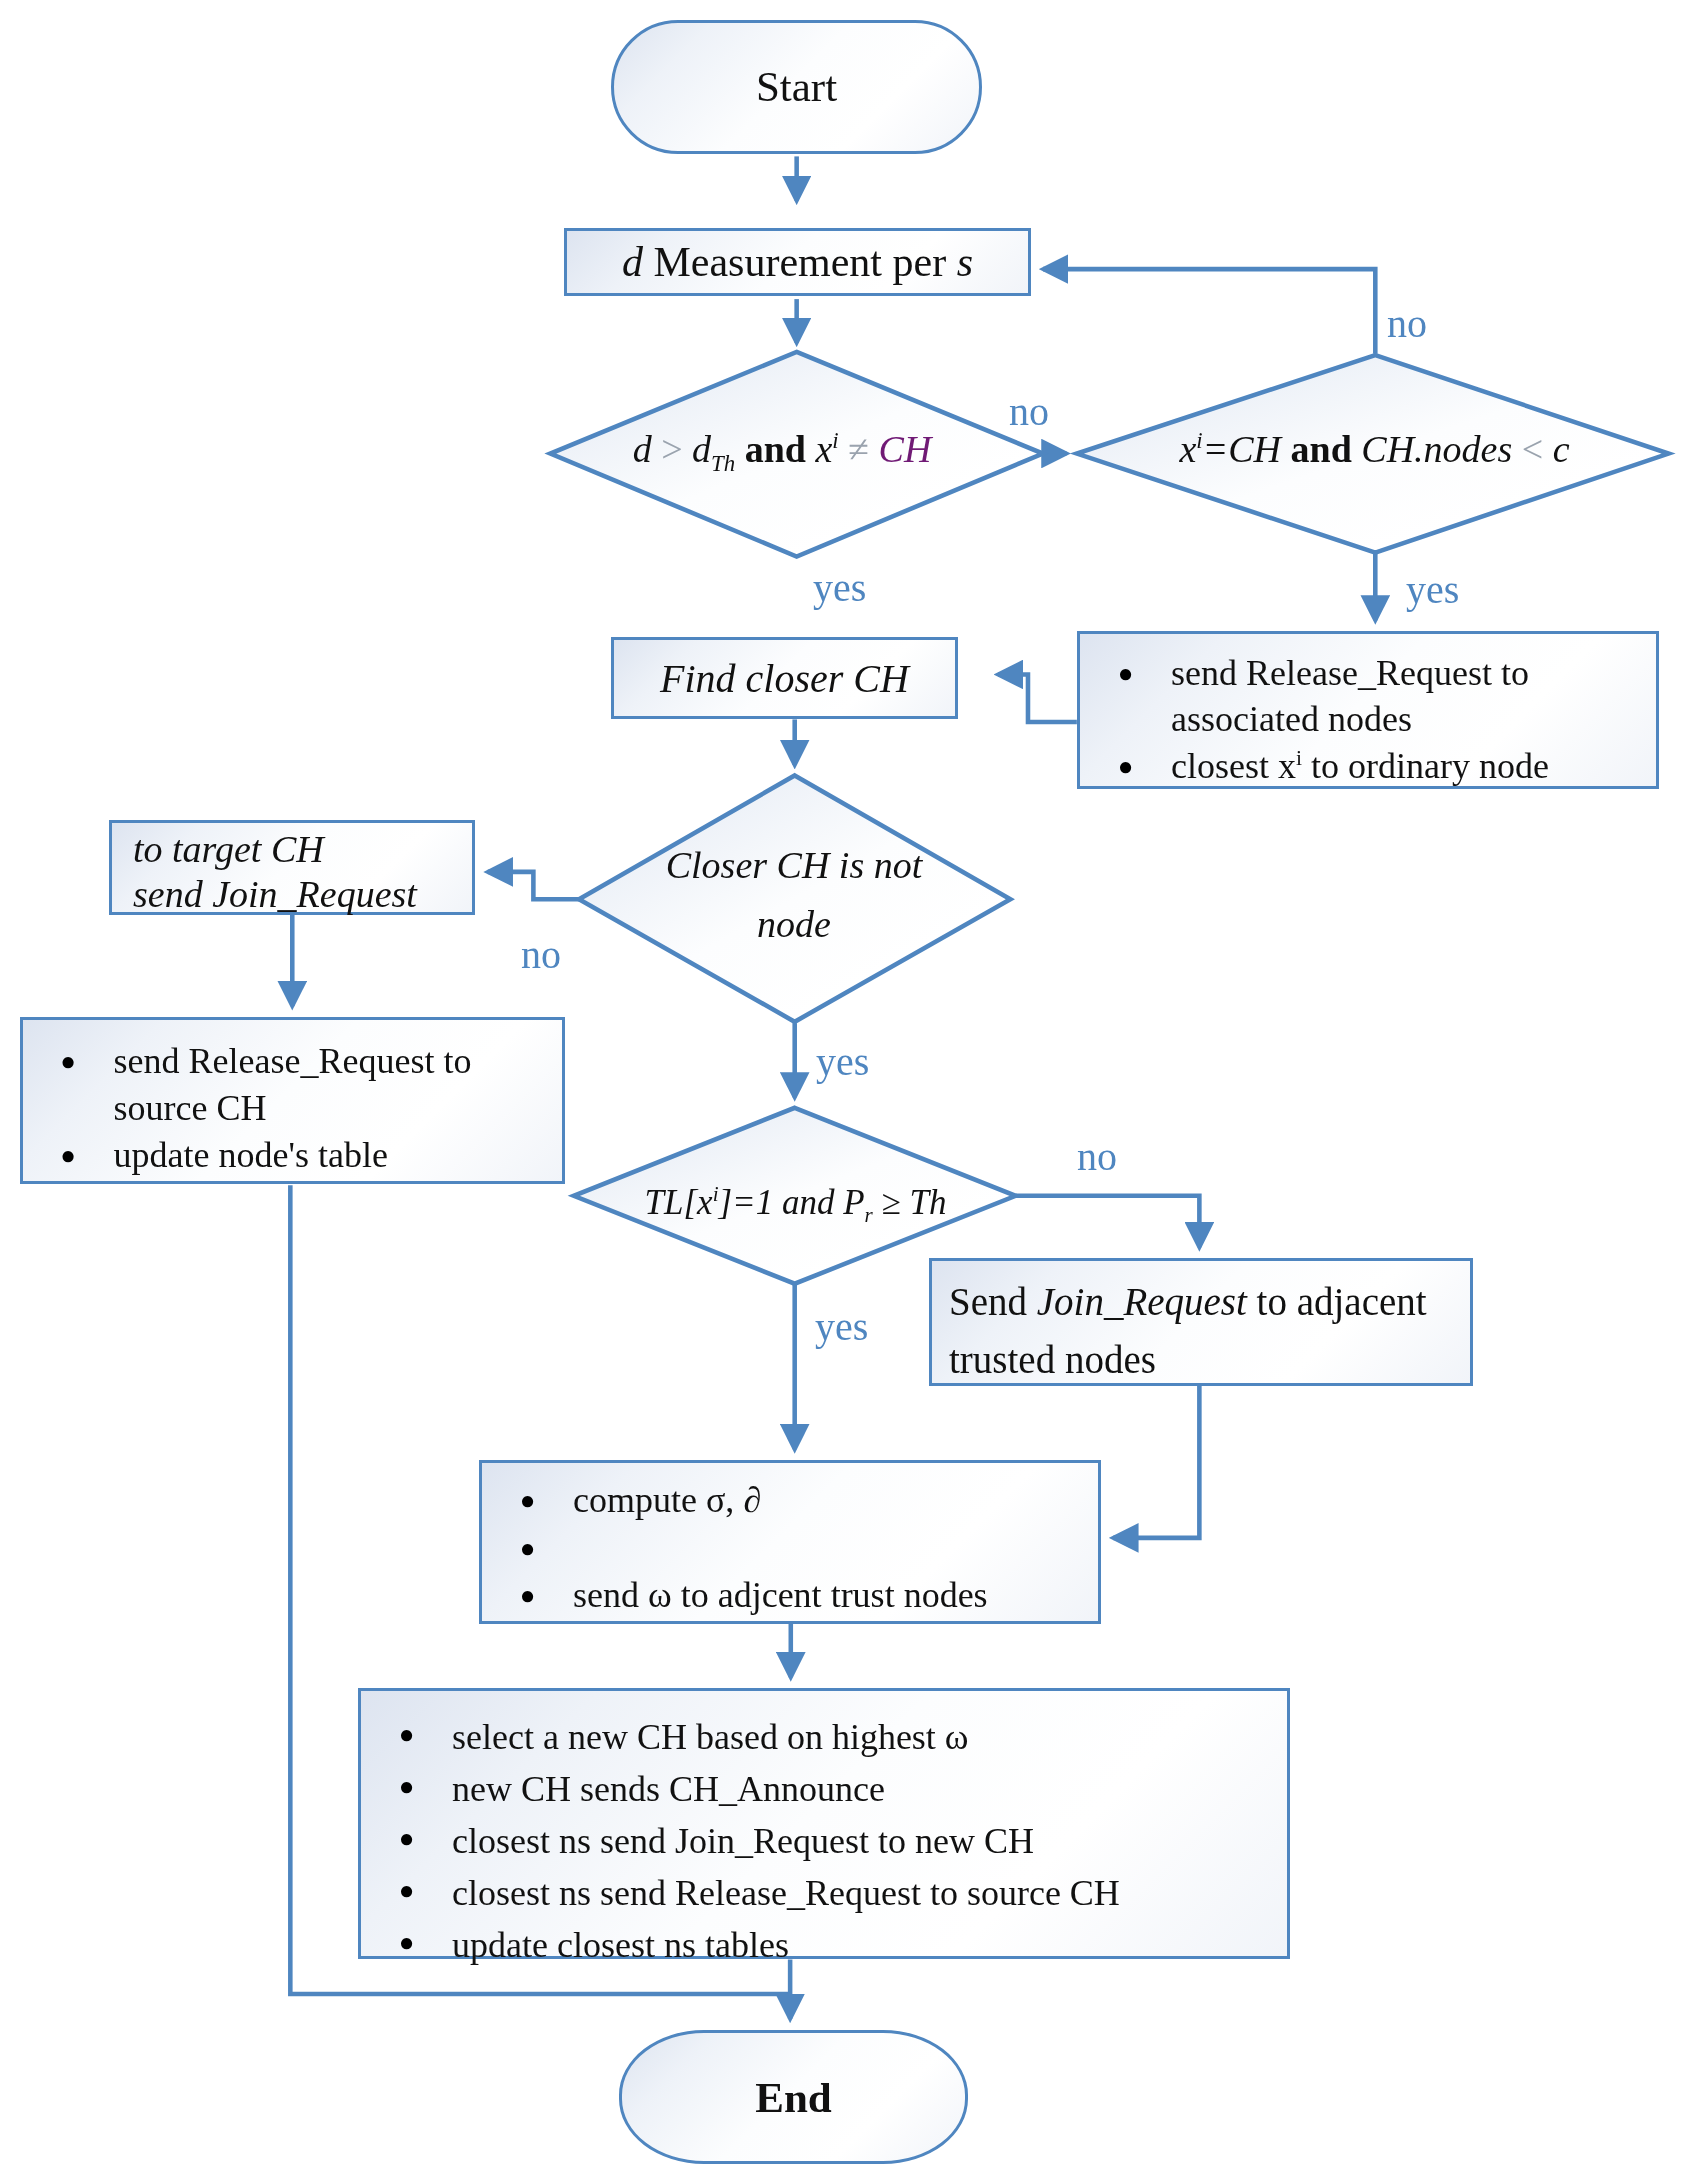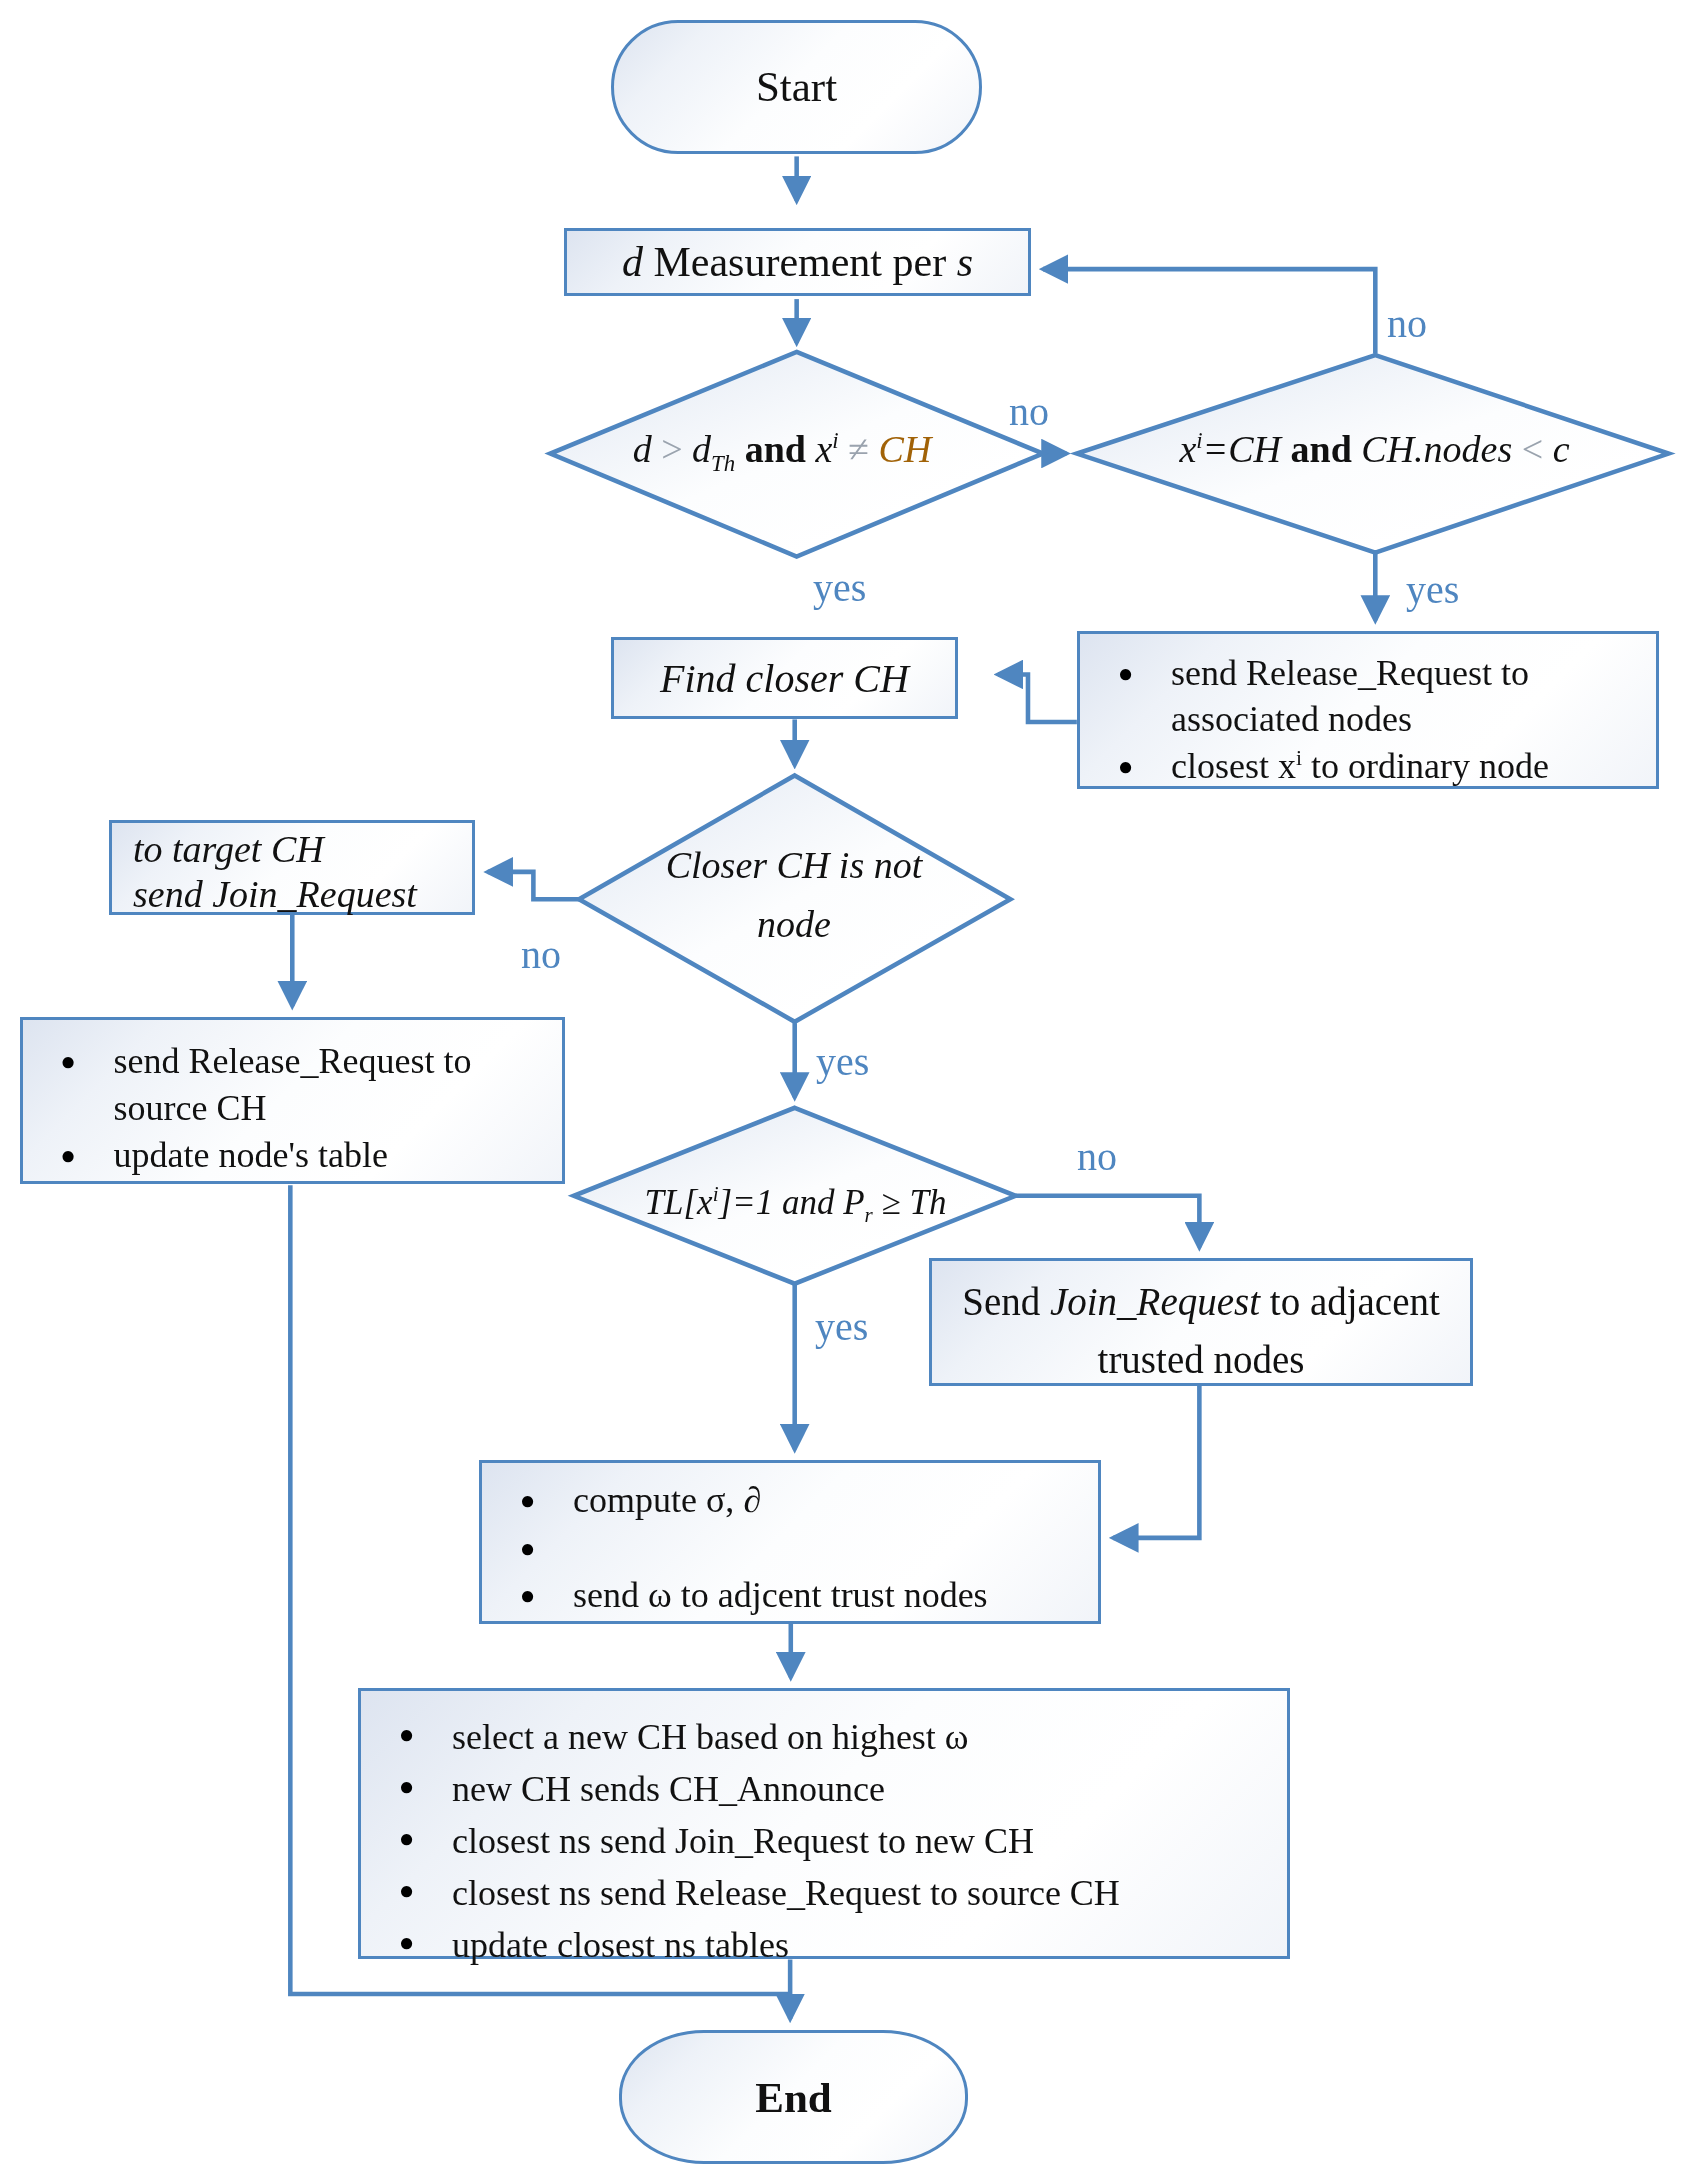--- a/index.html
+++ b/index.html
@@ -34,21 +34,21 @@
   
   .lbl{position:absolute;font-size:40px;color:var(--accent);}
 
   
   .blist{position:absolute;box-sizing:border-box;}
   .brow{display:flex;align-items:flex-start;font-size:36px;line-height:1.3;}
   .bdot{flex:0 0 91px;text-align:center;font-size:26px;line-height:1.82;color:#000;}
   .btext{flex:1 1 auto;}
   .sel .brow{line-height:1.45;}
 
-  .adj-text{font-size:39px;line-height:1.5;text-align:center;}
+  .adj-text{font-size:39px;line-height:1.5;}
 </style>
 </head>
 <body>
 
 <div class="stage">
 
   <svg width="1693" height="2183" viewBox="0 0 2597 3350">
     <defs>
       <linearGradient id="shapeGrad" x1="0" y1="0" x2="1" y2="1">
         <stop offset="0" stop-color="#dde4f0"></stop>
@@ -91,21 +91,21 @@
 
   <div class="node pill" style="left:611px;top:19.6px;width:371px;height:134px;">
     <span class="terminal-text">Start</span>
   </div>
 
   <div class="node center" style="left:564px;top:228px;width:467px;height:68px;font-size:42px;">
     <span><span class="it">d</span><span> Measurement per </span><span class="it">s</span></span>
   </div>
 
   <div class="dtext" style="left:554px;top:420px;width:456px;">
-    <span class="it">d </span><span class="op">&gt; </span><span class="it">d</span><sub class="it">Th</sub><span class="bold"> and </span><span class="it">x</span><sup class="it">i</sup><span class="op"> ≠ </span><span class="it" style="color:#a16207;">CH</span>
+    <span class="it">d </span><span class="op">&gt; </span><span class="it">d</span><sub class="it">Th</sub><span class="bold"> and </span><span class="it">x</span><sup class="it">i</sup><span class="op"> ≠ </span><span class="it" style="color:#701a75;">CH</span>
   </div>
 
   <div class="dtext" style="left:1101px;top:420px;width:547px;">
     <span class="it">x</span><sup class="it">i</sup><span class="it">=CH</span><span class="bold"> and </span><span class="it">CH.nodes</span><span class="op"> &lt; </span><span class="it">c</span>
   </div>
 
   <div class="node center" style="left:611px;top:637px;width:347px;height:82px;font-size:40px;">
     <span class="it">Find closer CH</span>
   </div>
 

